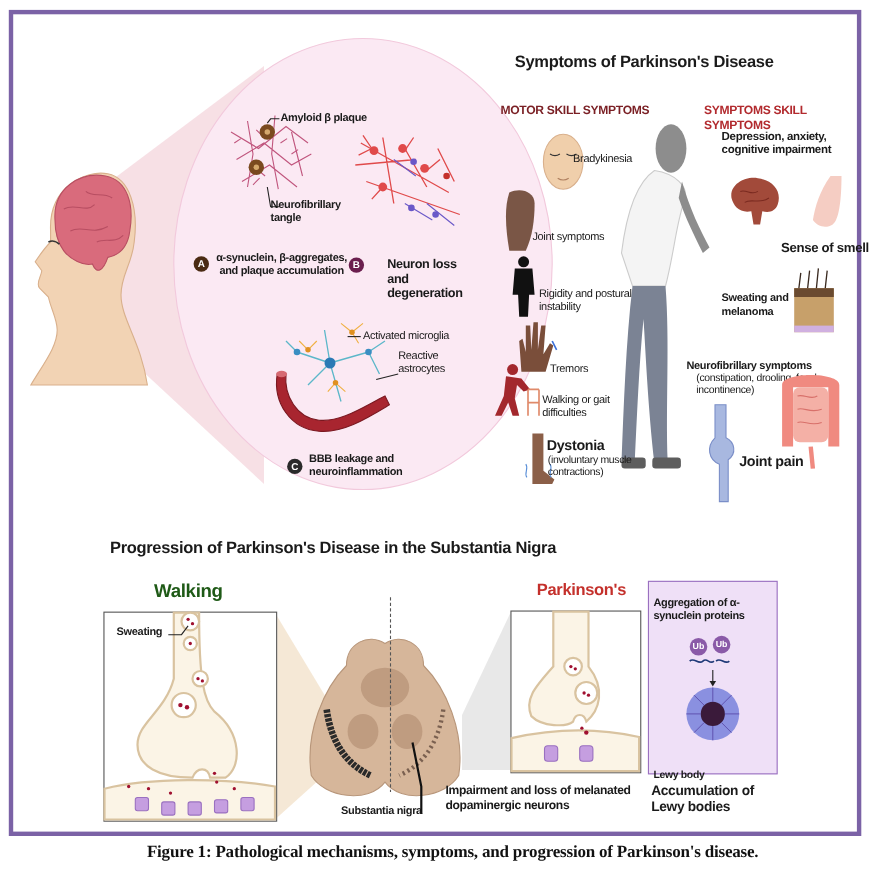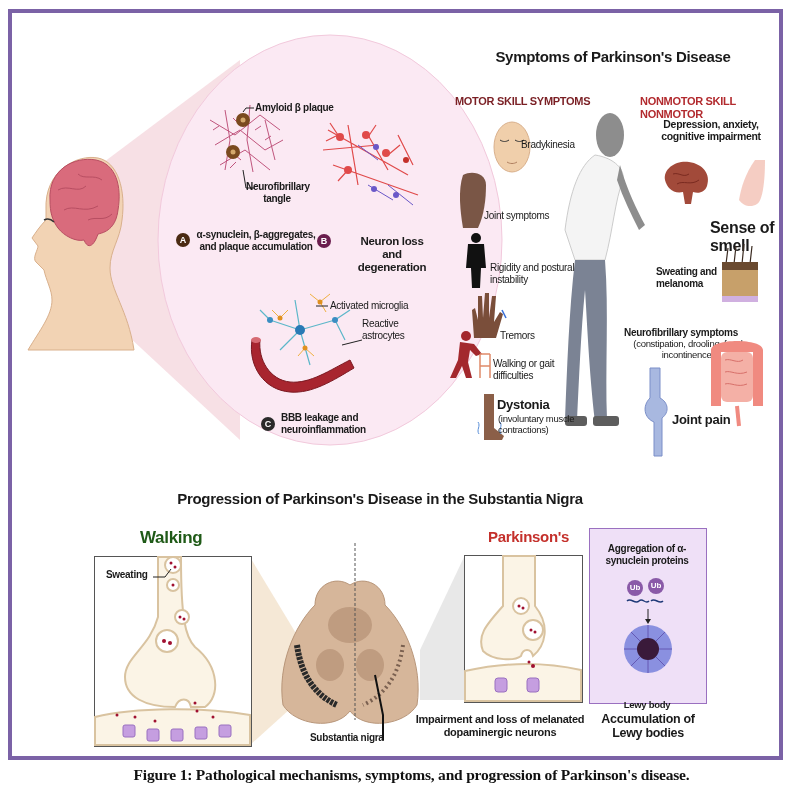--- a/index.html
+++ b/index.html
@@ -2,21 +2,21 @@
 <html><head>
 <meta charset="utf-8">
 <style>
   html, body { margin: 0; padding: 0; background: #ffffff; }
   body { width: 793px; height: 792px; position: relative; overflow: hidden; font-family: "Liberation Sans", sans-serif; }
   .frame { position: absolute; left: 8px; top: 9px; width: 767px; height: 743px; border: 4px solid #7b62a6; background: #fff; box-sizing: content-box; }
   .abs { position: absolute; }
   .txt { font-family: "Liberation Sans", sans-serif; color: #1a1a1a; line-height: 1.15; }
   .cond { font-stretch: condensed; letter-spacing: -0.3px; }
   .bold { font-weight: bold; }
-  .center { text-align: center; }
+  .center { }
   svg { position: absolute; overflow: visible; }
   .caption { position: absolute; left: 0; width: 793px; top: 766px; text-align: center; font-family: "Liberation Serif", serif; font-weight: bold; font-size: 15.5px; color: #111; letter-spacing: -0.2px; padding-left: 15px; }
   .badge { position: absolute; width: 14px; height: 14px; border-radius: 50%; color: #fff; font-size: 9px; font-weight: bold; text-align: center; line-height: 14px; font-family: "Liberation Sans", sans-serif; }
 </style>
 </head>
 <body>
 
 <div class="frame"></div>
 
 <svg style="left:0;top:0" width="793" height="792">
@@ -96,21 +96,21 @@
 </svg>
 <div class="abs txt cond" style="left:330px;top:300px;font-size:10px">Activated microglia</div>
 <div class="abs txt cond" style="left:362px;top:318px;width:50px;font-size:10px">Reactive astrocytes</div>
 
 <div class="badge" style="left:261px;top:417px;background:#2a2a2a">C</div>
 <div class="abs txt cond bold" style="left:281px;top:412px;width:80px;font-size:10px">BBB leakage and neuroinflammation</div>
 
 <div class="abs txt cond bold center" style="left:468px;top:48px;width:290px;font-size:15px">Symptoms of Parkinson's Disease</div>
 
 <div class="abs txt cond bold" style="left:455px;top:95px;font-size:11px;color:#7a1f24">MOTOR SKILL SYMPTOMS</div>
-<div class="abs txt cond bold" style="left:640px;top:95px;font-size:11px;color:#b22a2e">NONMOTOR SKILL NONMOTOR</div>
+<div class="abs txt cond bold" style="left:640px;top:95px;font-size:11px;color:#b22a2e">SYMPTOMS SKILL SYMPTOMS</div>
 
 <svg style="left:565px;top:110px" width="90" height="340">
   <ellipse cx="45" cy="25" rx="14" ry="22" fill="#8d8d8d"></ellipse>
   <path d="M30,45 C15,55 5,80 0,120 L10,150 L40,150 C48,120 50,90 58,70 C60,60 50,48 30,45 Z" fill="#f4f4f4" stroke="#cccccc"></path>
   <path d="M55,55 C62,80 72,100 80,115 L74,120 C66,104 58,88 52,70 Z" fill="#8d8d8d"></path>
   <path d="M10,150 L40,150 C44,200 40,260 42,310 L30,312 C24,260 22,210 20,180 C16,220 14,270 12,310 L0,310 C2,260 4,200 10,150 Z" fill="#7b8394"></path>
   <rect x="0" y="306" width="22" height="10" rx="3" fill="#5d5d5d"></rect>
   <rect x="28" y="306" width="26" height="10" rx="3" fill="#5d5d5d"></rect>
 </svg>
 
@@ -153,21 +153,21 @@
 <div class="abs txt cond" style="left:498px;top:414px;width:80px;font-size:9.5px">(involuntary muscle contractions)</div>
 
 <div class="abs txt cond bold center" style="left:656px;top:118px;width:110px;font-size:10.5px">Depression, anxiety, cognitive impairment</div>
 <svg style="left:661px;top:160px" width="50" height="45">
   <path d="M4,20 C2,8 16,0 28,2 C42,4 50,14 46,26 C44,32 38,34 32,32 L30,44 L24,44 L22,32 C12,34 6,28 4,20 Z" fill="#a24a3a"></path>
   <path d="M12,14 C18,12 22,18 28,14 M16,24 C22,20 30,26 38,20" stroke="#7a2a20" stroke-width="1" fill="none"></path>
 </svg>
 <svg style="left:735px;top:160px" width="30" height="60">
   <path d="M20,0 C10,14 6,28 4,40 C8,46 16,48 22,44 C28,40 30,20 30,0 Z" fill="#f2c0b4" opacity="0.8"></path>
 </svg>
-<div class="abs txt cond bold" style="left:710px;top:219px;font-size:16px">Sense of smell</div>
+<div class="abs txt cond bold" style="left:710px;top:219px;font-size:12px">Sense of smell</div>
 
 <div class="abs txt cond bold" style="left:656px;top:266px;width:64px;font-size:10px">Sweating and melanoma</div>
 <svg style="left:718px;top:240px" width="44" height="70">
   <path d="M10,8 L8,24 M18,6 L16,24 M26,4 L24,24 M34,6 L32,24" stroke="#3a2a20" stroke-width="1.2"></path>
   <rect x="4" y="22" width="36" height="40" fill="#c7a06a"></rect>
   <rect x="4" y="22" width="36" height="8" fill="#6a4a30"></rect>
   <rect x="4" y="56" width="36" height="6" fill="#d0b0e0"></rect>
 </svg>
 
 <div class="abs txt cond bold" style="left:624px;top:327px;font-size:10px">Neurofibrillary symptoms</div>

